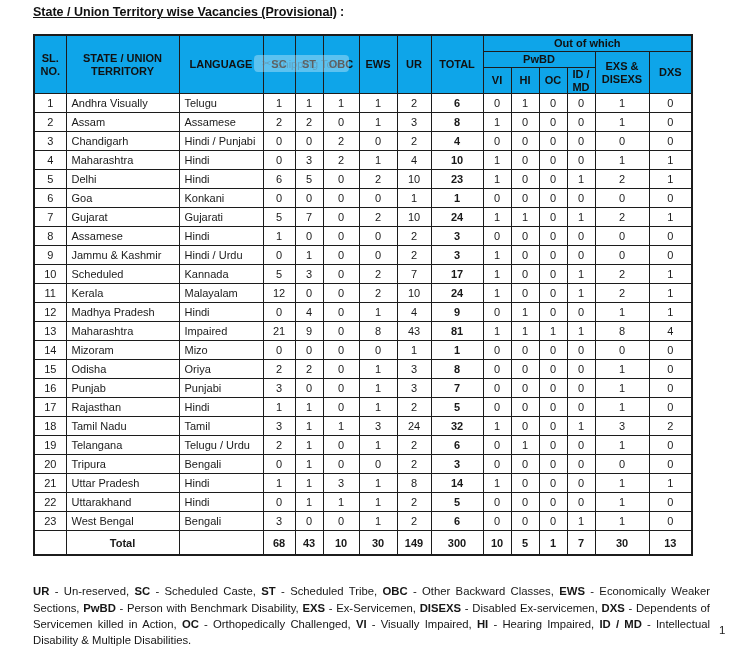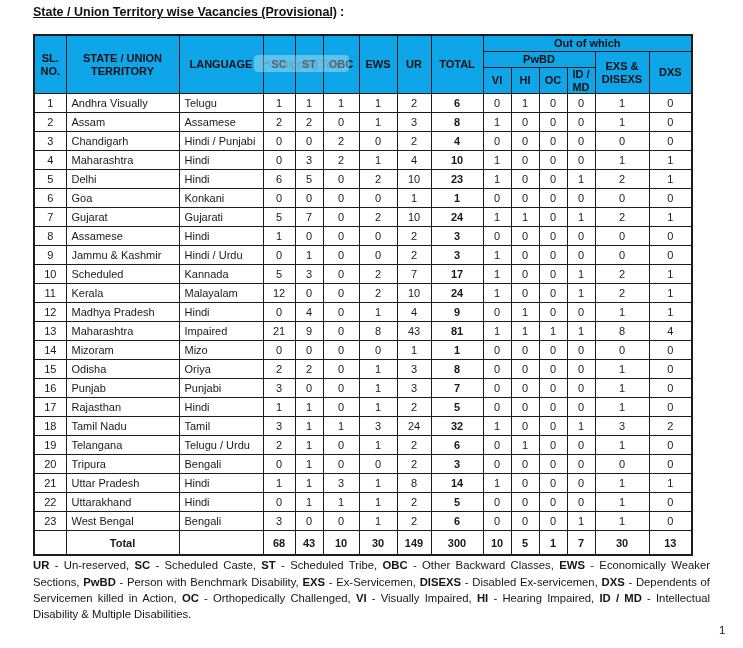--- a/index.html
+++ b/index.html
@@ -47,21 +47,21 @@
   .vacancy-table tbody td {
     height:18px;
     text-align:center;
     background:#ffffff;
   }
   .vacancy-table tbody td.left { text-align:left; padding-left:5px; }
   .vacancy-table tbody td.bold { font-weight:bold; }
   tr.total-row td { font-weight:bold; height:23px; text-align:center; }
 
   .legend {
-    position:absolute; left:33px; top:546px;
+    position:absolute; left:33px; top:572px;
     width:677px;
     font-size:11.3px;
     line-height:16.3px;
     text-align:justify;
     color:#161616;
   }
   .legend b { font-weight:bold; }
 
   .page-number {
     position:absolute; left:719px; top:624px;

